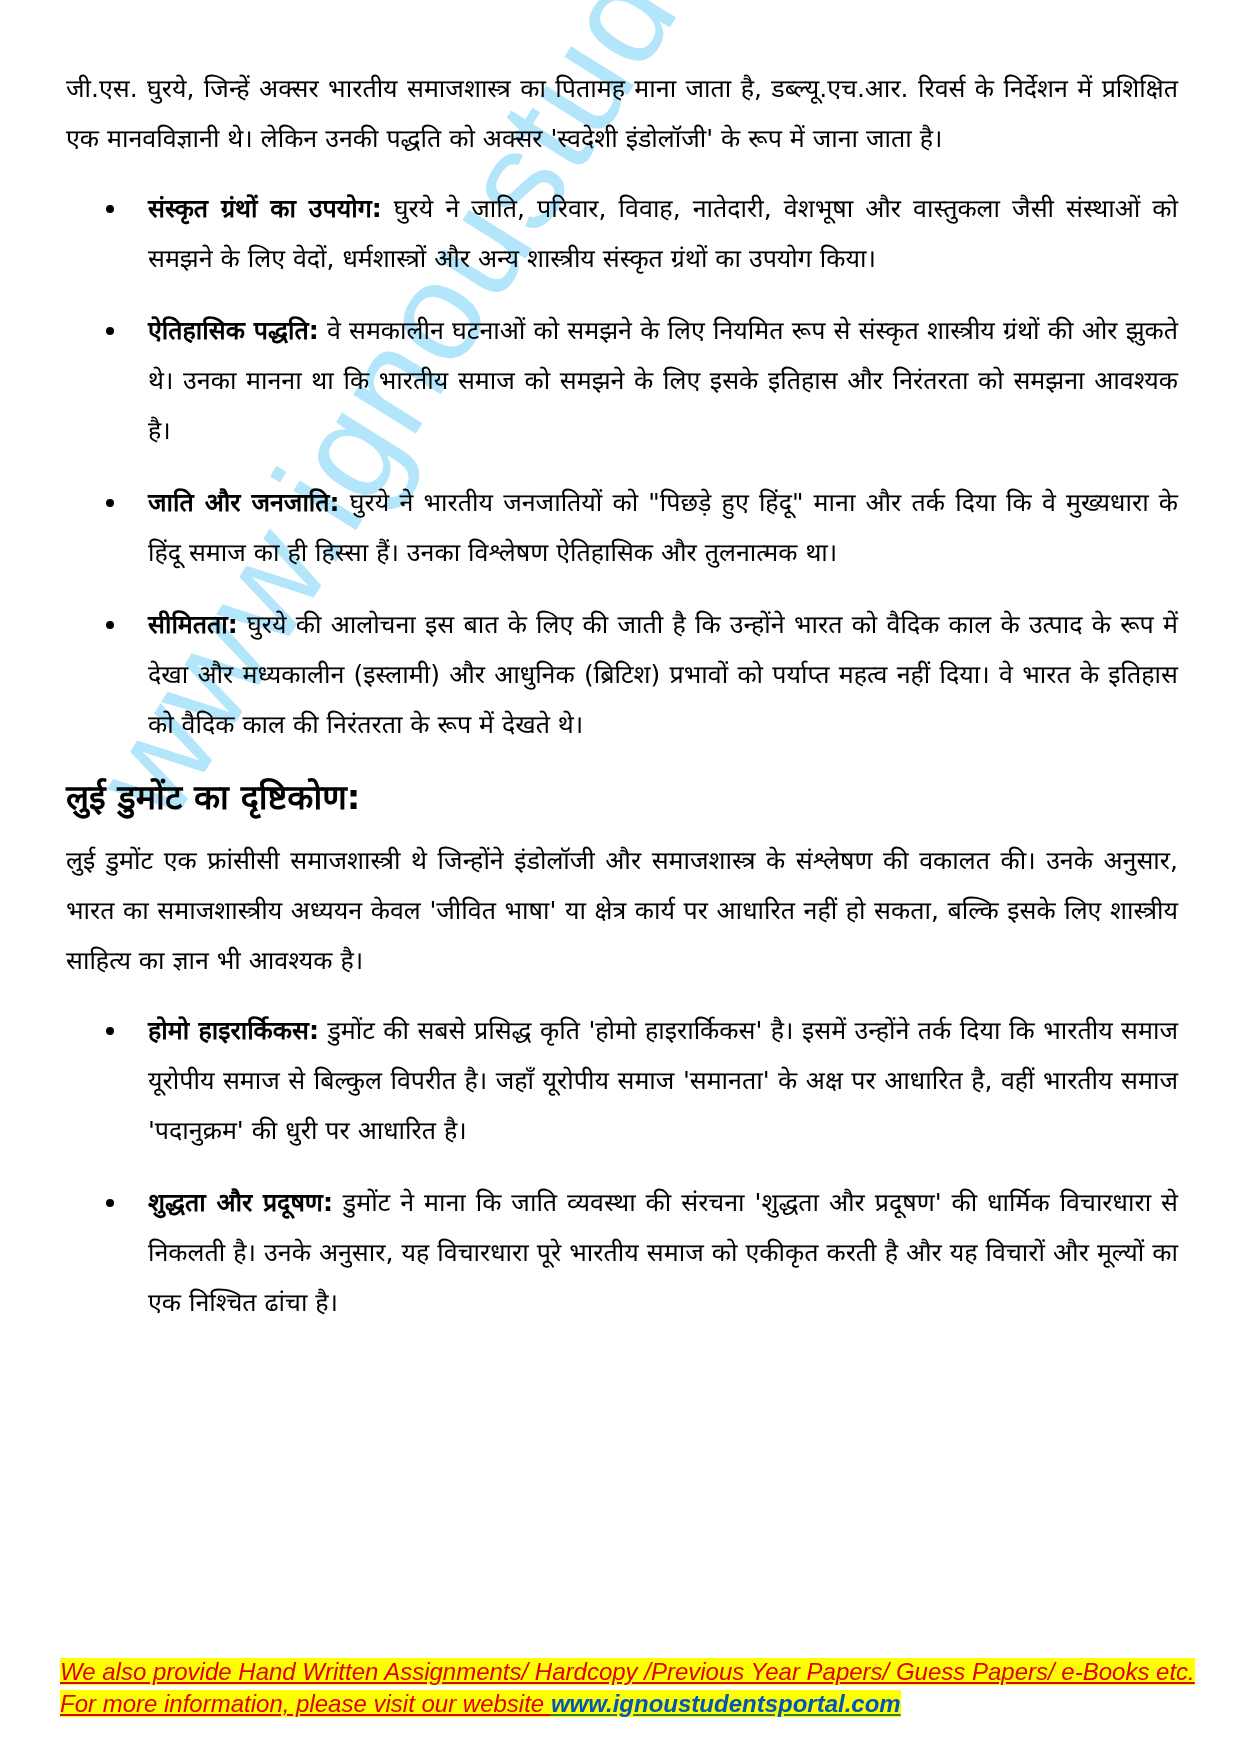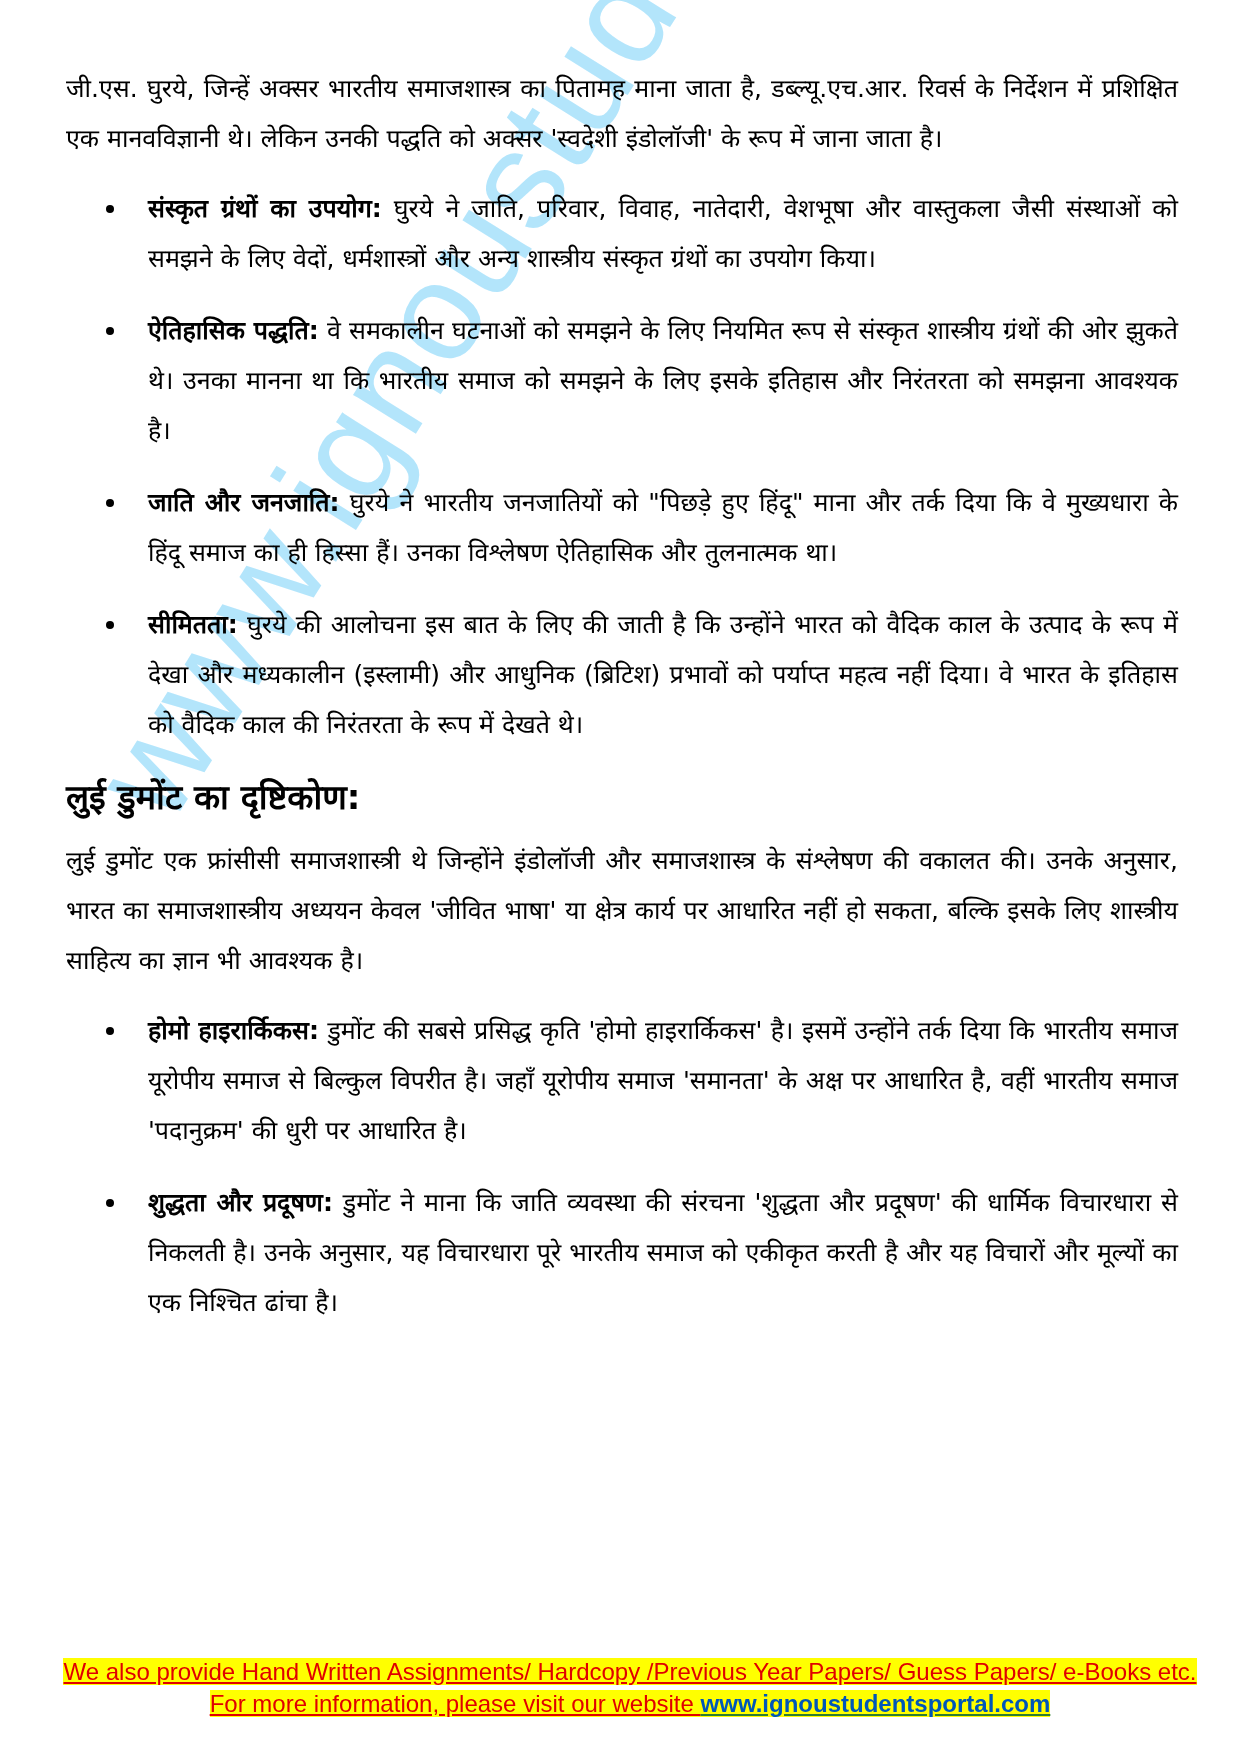--- a/index.html
+++ b/index.html
@@ -65,23 +65,23 @@
       white-space: nowrap;
       pointer-events: none;
       letter-spacing: 2px;
     }
     .footer {
       position: absolute;
       left: 60px;
       top: 1656px;
       width: 1140px;
       font-family: "Liberation Sans", sans-serif;
+      font-style: italic;
       font-size: 24px;
       line-height: 32px;
-      text-align: center;
     }
     .footer-line {
       display: inline;
       background: #ffff00;
       color: #e00000;
       text-decoration: underline;
       text-decoration-color: #e00000;
     }
     .footer-link {
       background: #ffff00;

